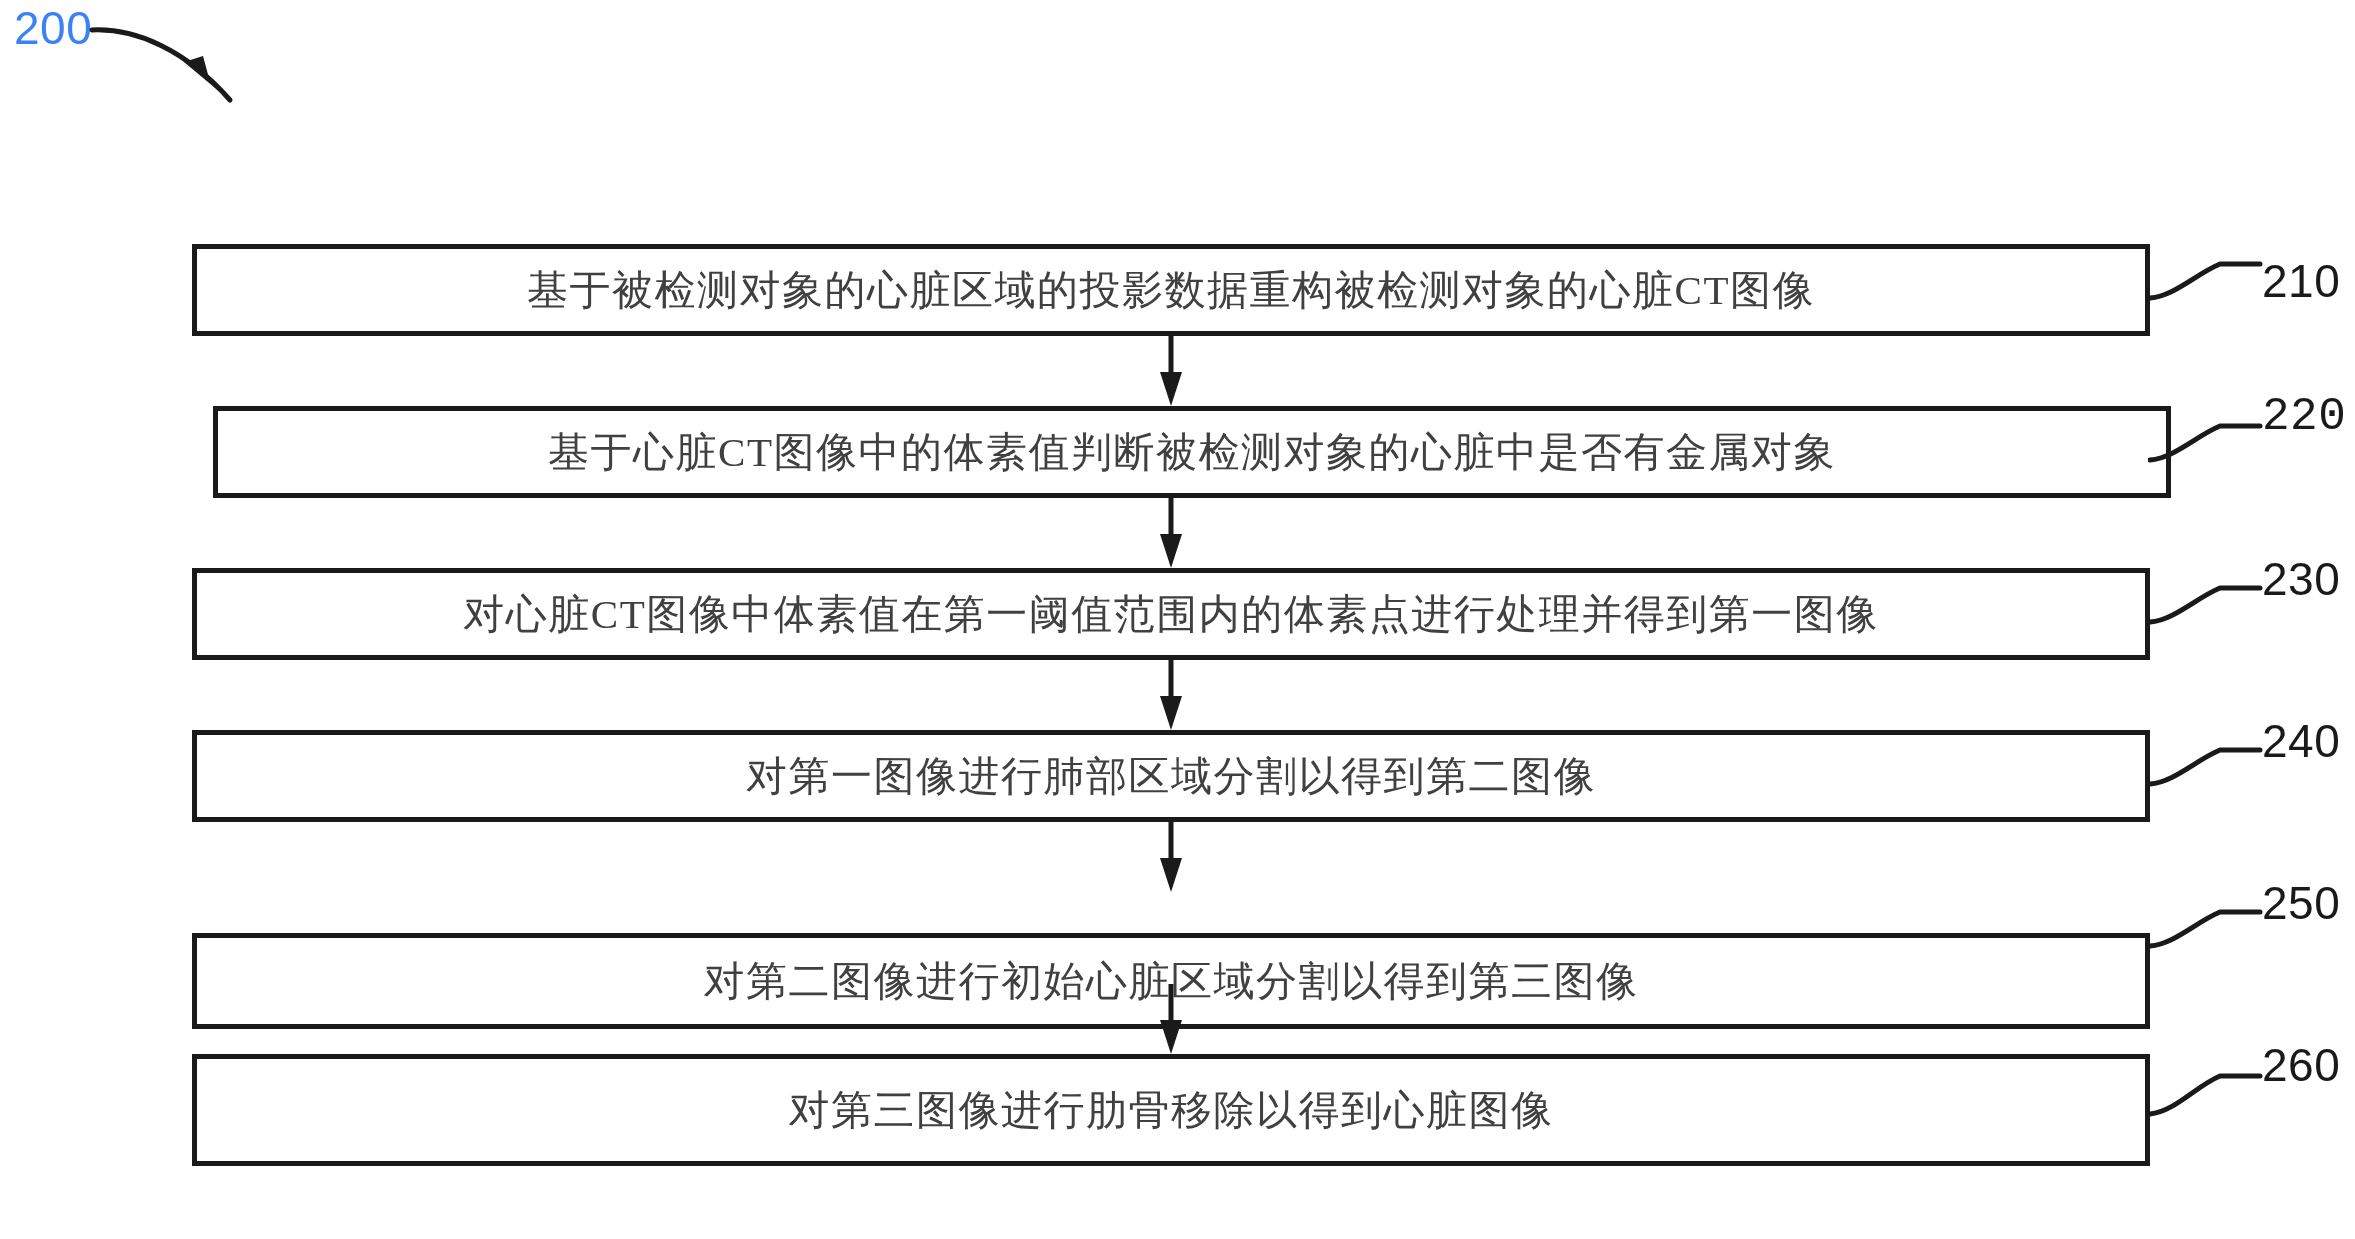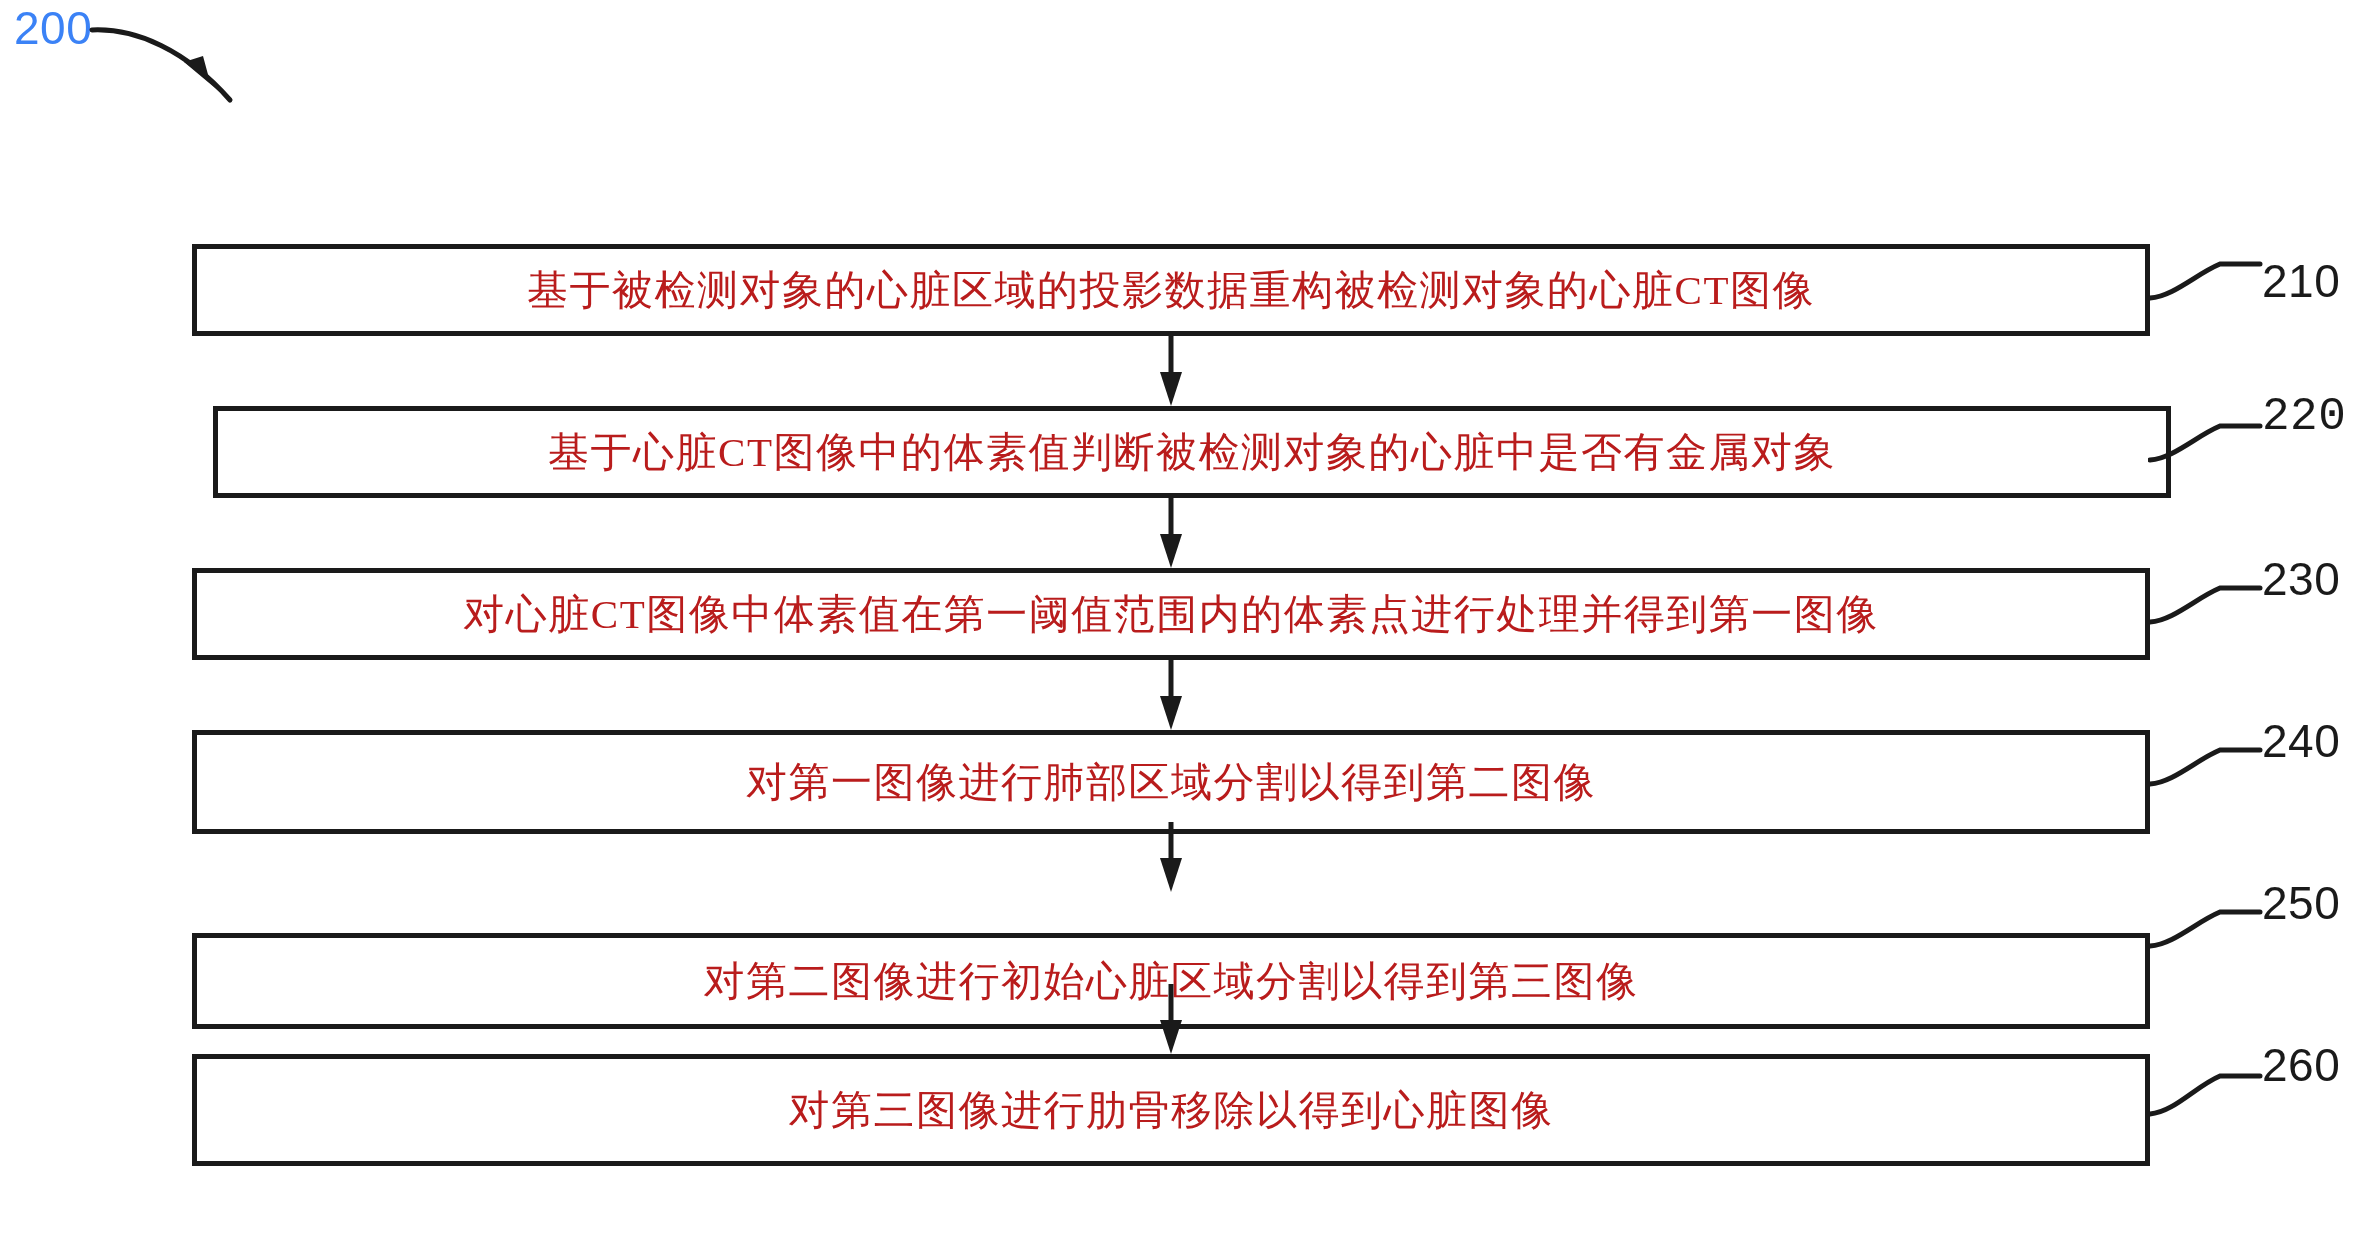--- a/index.html
+++ b/index.html
@@ -52,21 +52,21 @@
     background: #ffffff;
     display: flex;
     align-items: center;
     justify-content: center;
   }
 
   .step-text {
     font-family: "Liberation Serif", "DejaVu Serif", serif;
     font-size: 41px;
     line-height: 50px;
-    color: #b91c1c;
+    color: #404040;
     letter-spacing: 1.5px;
     white-space: nowrap;
     text-align: center;
   }
 
   
   .connector {
     position: absolute;
     left: 1148px;
     width: 46px;
@@ -135,21 +135,21 @@
   <svg class="ref-leader" style="top:576px;" viewBox="0 0 120 86">
     <path d="M 2 46 C 26 44, 48 22, 72 12 L 112 12" stroke="#1a1a1a" stroke-width="5" fill="none" stroke-linecap="round"></path>
   </svg>
   <div class="ref-num" style="top:554px;">230</div>
 
   <svg class="connector" style="top:660px; height:70px;" viewBox="0 0 46 70">
     <path d="M 23 0 L 23 50" stroke="#1a1a1a" stroke-width="5" fill="none"></path>
     <path d="M 12 36 L 34 36 L 23 70 Z" fill="#1a1a1a"></path>
   </svg>
 
-  <div class="step-box" style="top:730px; height:104px;">
+  <div class="step-box" style="top:730px; height:92px;">
     <span class="step-text">对第一图像进行肺部区域分割以得到第二图像</span>
   </div>
   <svg class="ref-leader" style="top:738px;" viewBox="0 0 120 86">
     <path d="M 2 46 C 26 44, 48 22, 72 12 L 112 12" stroke="#1a1a1a" stroke-width="5" fill="none" stroke-linecap="round"></path>
   </svg>
   <div class="ref-num" style="top:716px;">240</div>
 
   <svg class="connector" style="top:822px; height:70px;" viewBox="0 0 46 70">
     <path d="M 23 0 L 23 50" stroke="#1a1a1a" stroke-width="5" fill="none"></path>
     <path d="M 12 36 L 34 36 L 23 70 Z" fill="#1a1a1a"></path>

